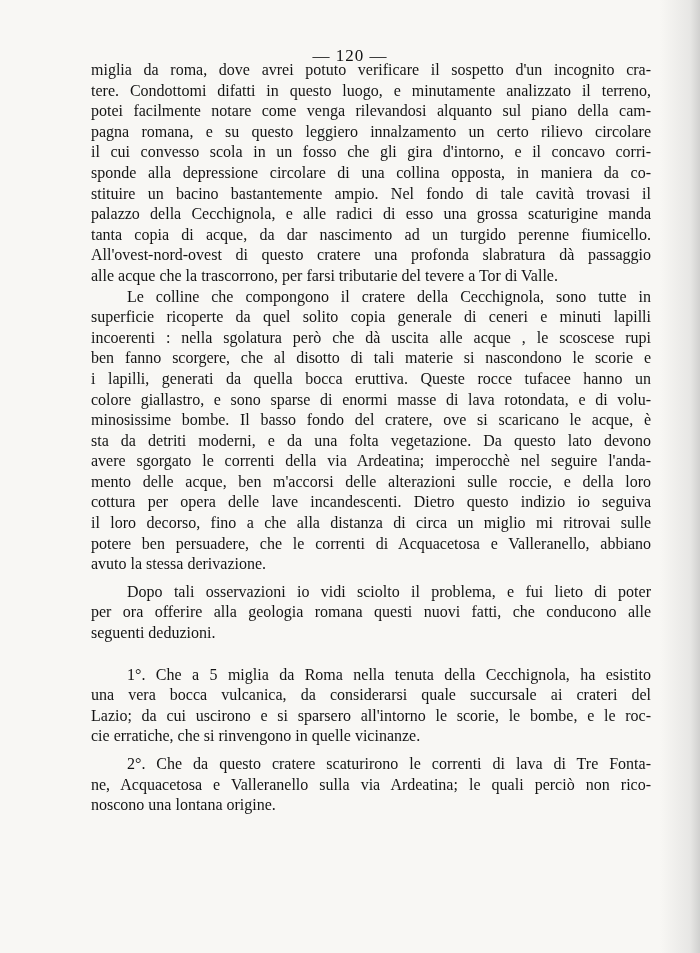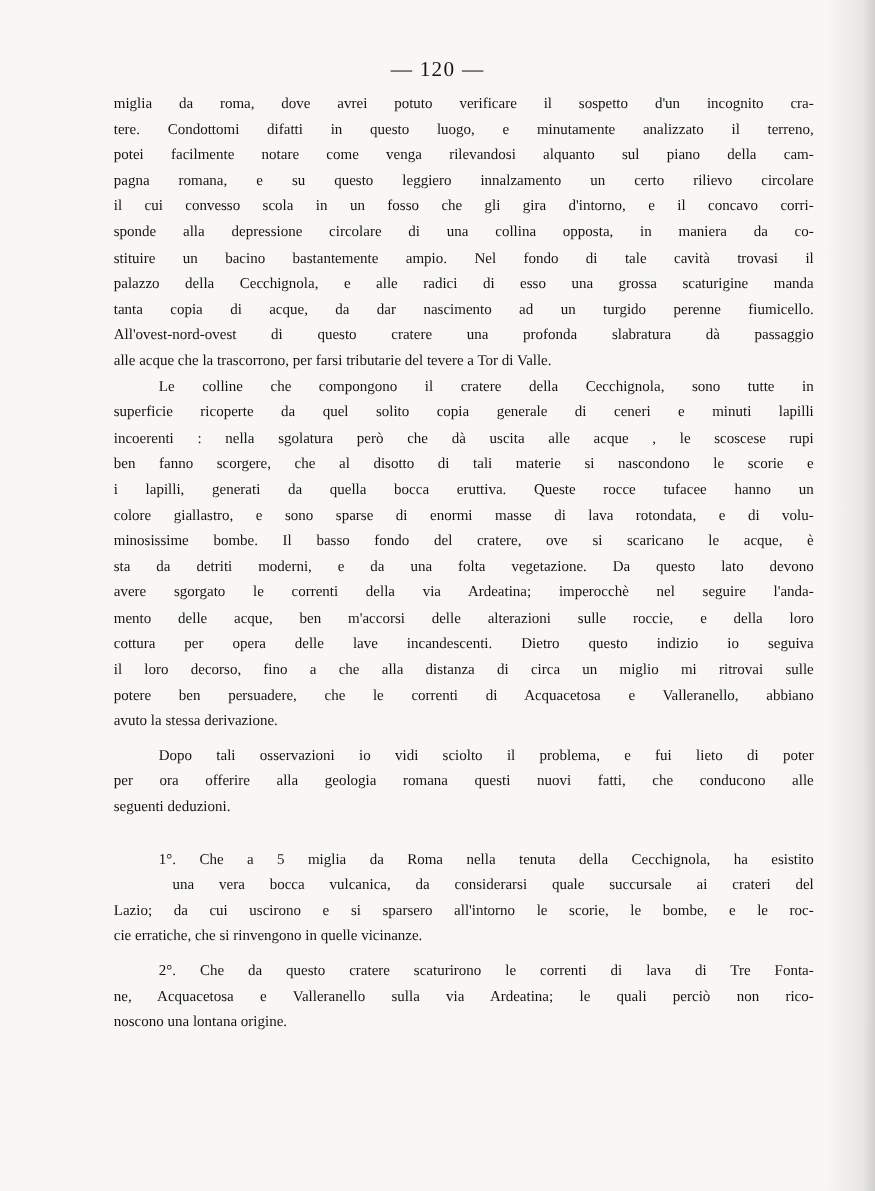--- a/index.html
+++ b/index.html
@@ -15,22 +15,22 @@
     background:
       linear-gradient(to right, rgba(255,255,255,0) 0, rgba(255,255,255,0) 660px, rgba(200,200,200,0.35) 690px, rgba(170,170,170,0.5) 700px),
       #f8f7f4;
     text-decoration: underline;
   }
   .page-number {
     position: absolute; top: 46px; left: 0; width: 700px;
     text-align: center; font-size: 17px; letter-spacing: 1px;
   }
   .body-text {
-    position: absolute; left: 91px; top: 72px; width: 560px;
-    font-size: 12px; line-height: 20.6px;
+    position: absolute; left: 91px; top: 60px; width: 560px;
+    font-size: 16px; line-height: 20.6px;
   }
   .line {
     display: block; height: 20.6px; white-space: nowrap;
     text-align: justify; text-align-last: justify;
     transform-origin: left center;
   }
   .line.last { text-align-last: left; }
   .line.indent { padding-left: 36px; }
   .gap { height: 7px; }
 </style>
@@ -71,21 +71,21 @@
       </div>
       <div class="gap"></div>
       <div>
         <span class="line indent" style="display: block;">Dopo tali osservazioni io vidi sciolto il problema, e fui lieto di poter</span>
         <span class="line" style="display: block;">per ora offerire alla geologia romana questi nuovi fatti, che conducono alle</span>
         <span class="line last" style="display: block;">seguenti deduzioni.</span>
       </div>
       <div class="gap"></div>
       <div>
         <span class="line indent" style="display: block; margin-top: 14px;">1°. Che a 5 miglia da Roma nella tenuta della Cecchignola, ha esistito</span>
-        <span class="line" style="display: block; margin-left: 47px;">una vera bocca vulcanica, da considerarsi quale succursale ai crateri del</span>
+        <span class="line" style="display: block;">una vera bocca vulcanica, da considerarsi quale succursale ai crateri del</span>
         <span class="line" style="display: block;">Lazio; da cui uscirono e si sparsero all'intorno le scorie, le bombe, e le roc-</span>
         <span class="line last" style="display: block;">cie erratiche, che si rinvengono in quelle vicinanze.</span>
       </div>
       <div class="gap"></div>
       <div>
         <span class="line indent" style="display: block;">2°. Che da questo cratere scaturirono le correnti di lava di Tre Fonta-</span>
         <span class="line" style="display: block;">ne, Acquacetosa e Valleranello sulla via Ardeatina; le quali perciò non rico-</span>
         <span class="line last" style="display: block;">noscono una lontana origine.</span>
       </div>
     </div>

